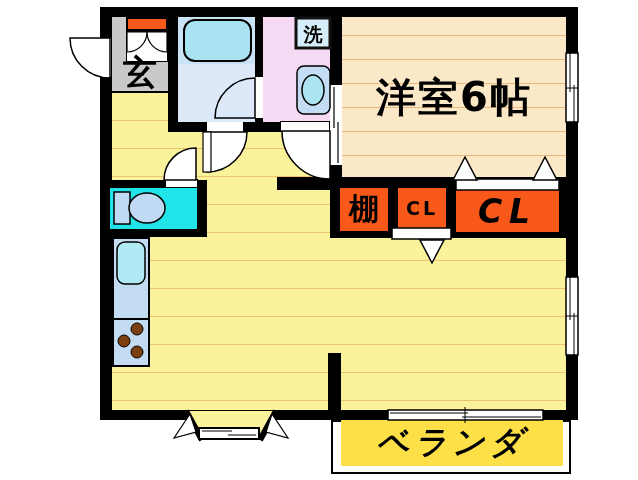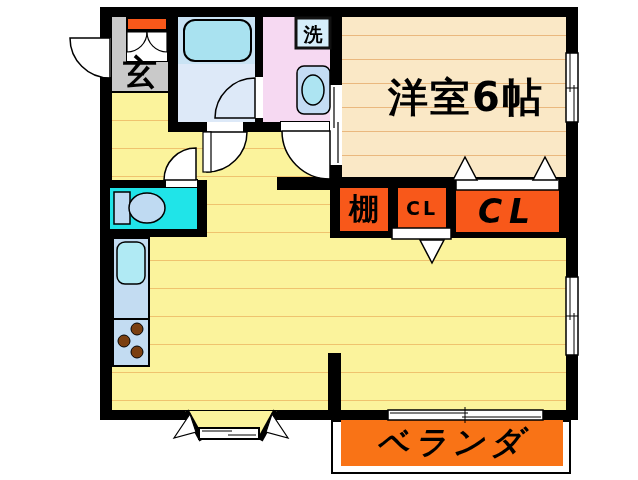--- a/index.html
+++ b/index.html
@@ -42,27 +42,27 @@
   
   .gap{background:#fff;border:1px solid #000;box-sizing:border-box;}
   .entry-gap{left:100px;top:37px;width:12px;height:41px;}
   .bathA-gap{left:207px;top:122px;width:36px;height:10px;border:none;}
   .bathB-gap{left:280px;top:121px;width:50px;height:11px;}
   .bathwash-gap{left:255px;top:77px;width:8px;height:41px;border:none;}
   .western-gap{left:330px;top:85px;width:12px;height:80px;border:none;}
   .toilet-gap{left:165px;top:179px;width:33px;height:9px;}
   
   .veranda-outline{left:331px;top:420px;width:240px;height:54px;background:#fff;border:2px solid #000;box-sizing:border-box;}
-  .veranda-fill{left:341px;top:420px;width:222px;height:46px;background:#f97316;
+  .veranda-fill{left:341px;top:420px;width:222px;height:46px;background:#fde047;
      display:flex;align-items:center;justify-content:center;}
   
   .lbl{color:#000;font-weight:bold;text-align:center;}
   .lbl-genkan{left:112px;top:50px;width:56px;font-size:34px;}
   .lbl-washer{left:296px;top:22px;width:34px;font-size:19px;}
-  .lbl-western{left:342px;top:70px;width:224px;font-size:40px;letter-spacing:2px;padding-left:12px;}
+  .lbl-western{left:342px;top:70px;width:224px;font-size:40px;letter-spacing:2px;}
   .lbl-ldk{left:210px;top:284px;width:300px;font-size:37px;}
   .lbl-veranda{font-size:32px;font-style:italic;letter-spacing:5px;}
   svg.overlay{position:absolute;left:0;top:0;}
 </style>
 </head>
 <body>
 
 <div id="plan">
 
   <div class="abs ldk-floor"></div>

